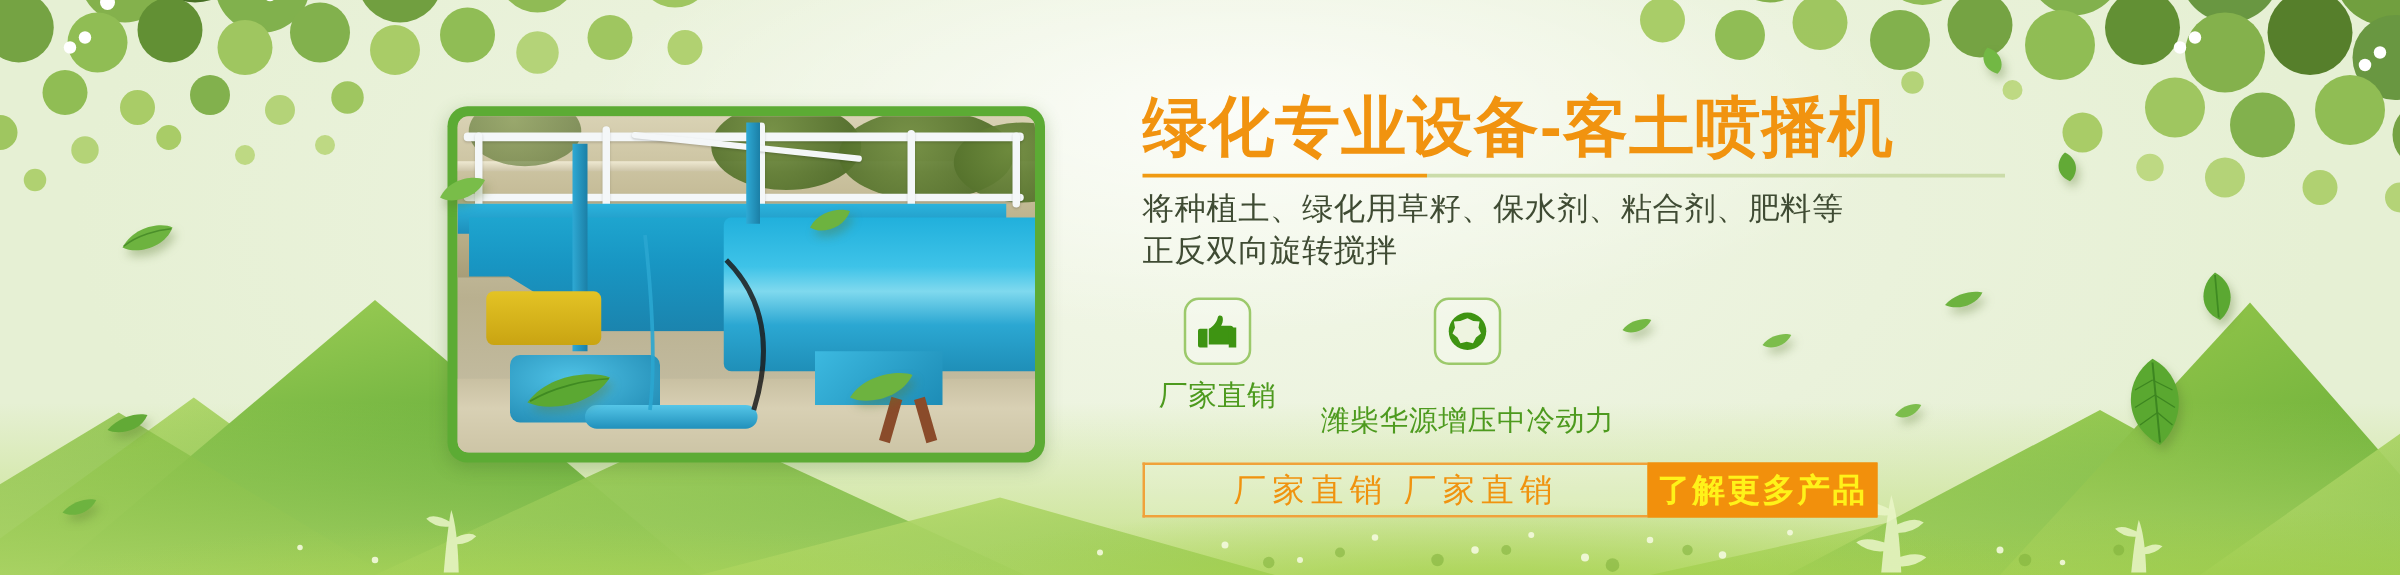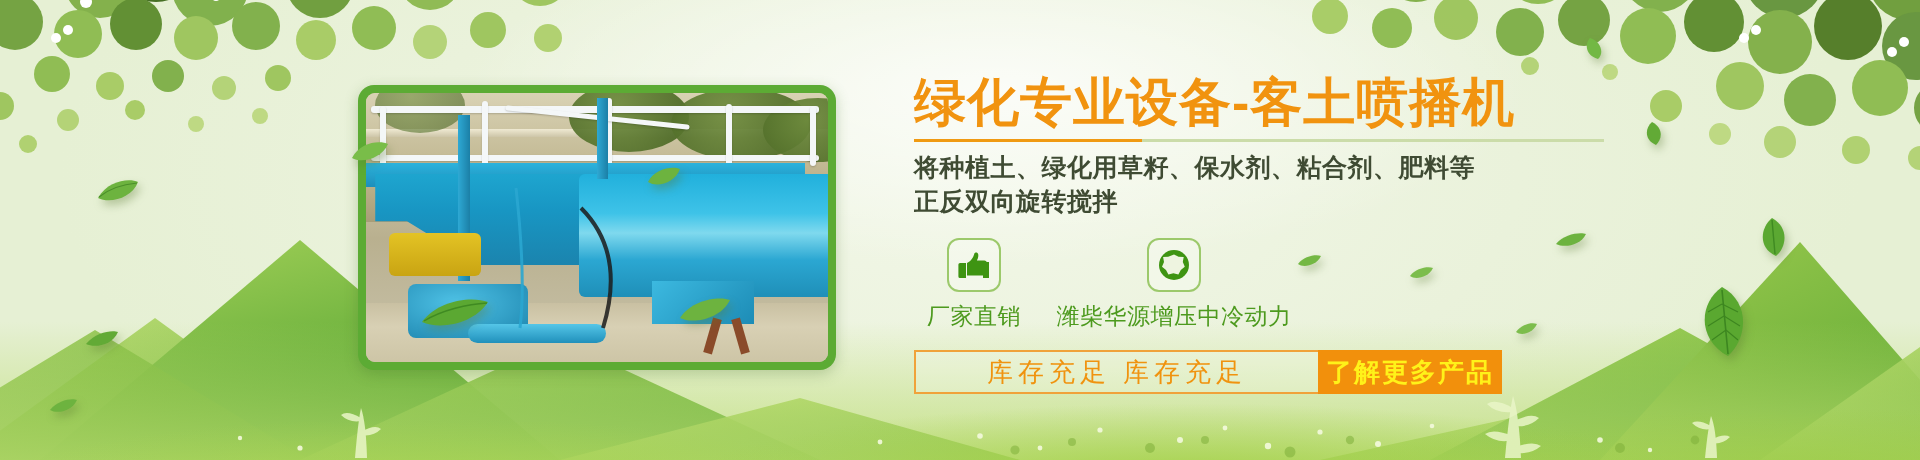--- a/index.html
+++ b/index.html
@@ -147,30 +147,30 @@
     color:#f1930f; line-height:1.08; white-space:nowrap;
   }
 
   .divider{
     margin-top:9px; width:690px; height:3px;
     background:linear-gradient(to right,#f09a12 0%,#f09a12 33%,#cbdca9 33%,#cbdca9 100%);
   }
 
   .subtitle{
     margin-top:9px;
-    font-size:25px; line-height:1.34; color:#3f4b33; font-weight:700;
+    font-size:25px; line-height:1.34; color:#3f4b33; font-weight:400;
     letter-spacing:.5px;
   }
 
   
   .features{ margin-top:20px; display:flex; align-items:flex-start; }
   .feature{ display:flex; flex-direction:column; align-items:center; }
   .feat-1{ width:120px; }
   .feat-2{ width:205px; }
-  .feat-3{ width:280px; }
+  .feat-3{ width:280px;gap:20px; }
   .ficon{
     width:54px; height:54px;
     border:2px solid #9cc96b; border-radius:12px;
     background:rgba(255,255,255,.25);
     display:flex; align-items:center; justify-content:center;
   }
   .flabel{
     margin-top:9px; font-size:23px; color:#4d9a1e; letter-spacing:.5px;
     white-space:nowrap;
   }
@@ -513,18 +513,18 @@
             <circle cx="17" cy="17" r="15" fill="#3e9412"></circle>
             <path d="M17 6.5 l4.6 2.2 l5.1 0.4 l-0.9 5 l2 4.7 l-4 3.2 l-2.4 4.5 l-5 -1.2 l-5 1.2 l-2.4 -4.5 l-4 -3.2 l2 -4.7 l-0.9 -5 l5.1 -0.4 Z" fill="#eef4e0"></path>
           </svg>
         </div>
         <div class="flabel">潍柴华源增压中冷动力</div>
       </div>
 
     </div>
 
     <div class="cta">
-      <div class="cta-note">库存充足 库存充足</div>
+      <div class="cta-note">厂家直销 厂家直销</div>
       <div class="cta-btn">了解更多产品</div>
     </div>
 
   </div>
 </div>
 
 </body></html>

